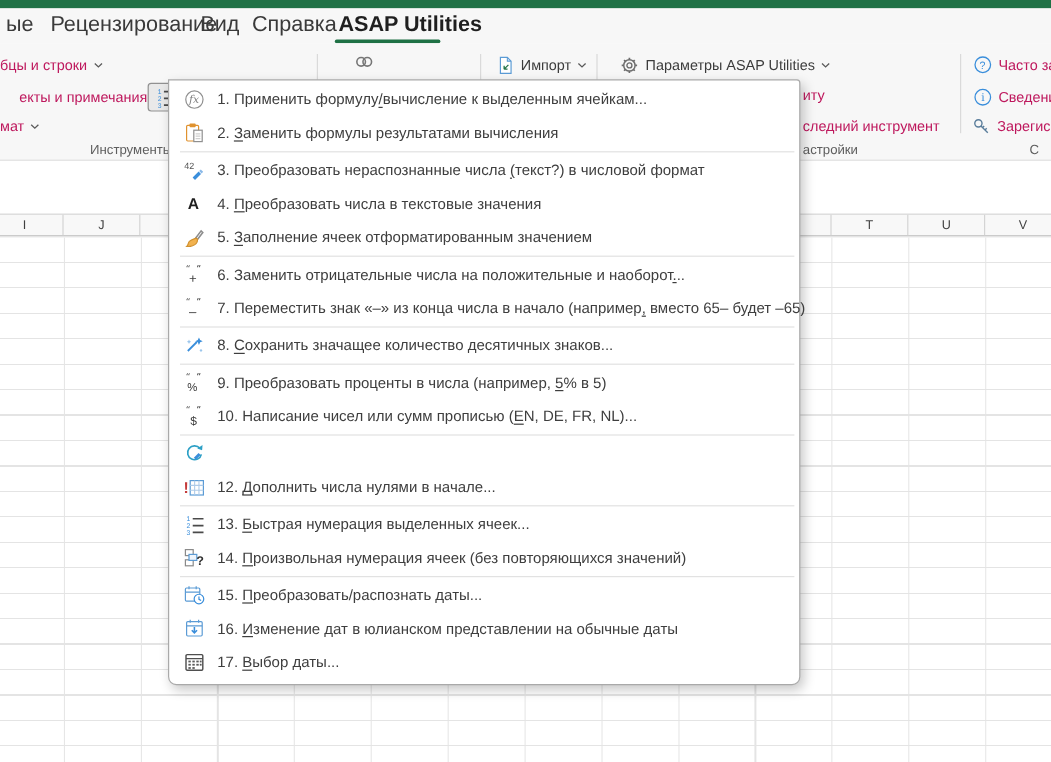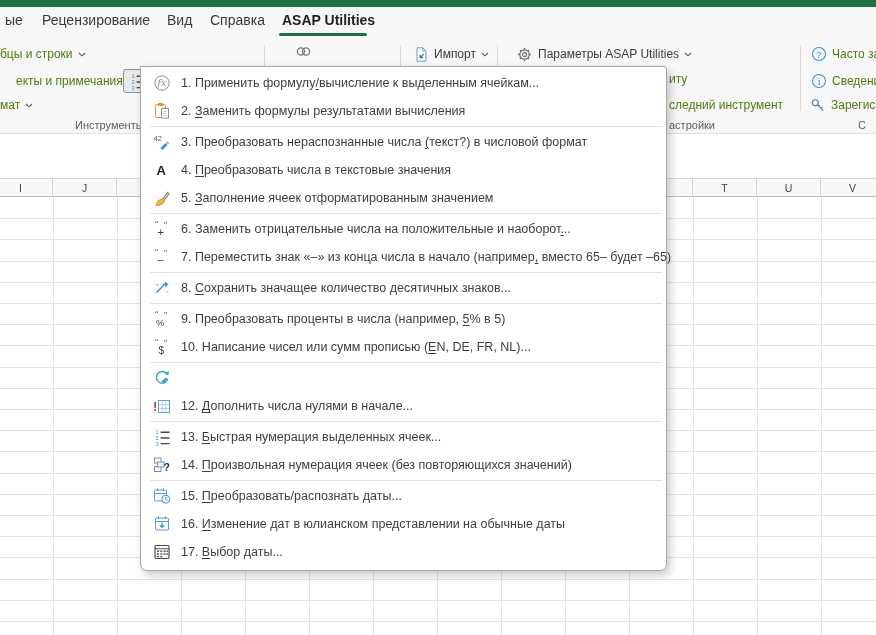--- a/index.html
+++ b/index.html
@@ -2,30 +2,30 @@
 <html><head>
 <meta charset="utf-8">
 <style>
   html,body{margin:0;padding:0;background:#fff;}
   .screen{position:relative;width:876px;height:635px;background:#fff;overflow:hidden;
           font-family:"Liberation Sans", sans-serif;-webkit-font-smoothing:antialiased;}
   
   .titlestrip{position:absolute;left:0;top:0;width:876px;height:7px;background:#1f7145;}
   
   .tabrow{position:absolute;left:0;top:7px;width:876px;height:29px;background:#f7f7f7;}
-  .tab{position:absolute;top:0;height:26px;display:flex;align-items:center;font-size:14px;color:#3a3a3a;white-space:nowrap;}
+  .tab{position:absolute;top:0;height:26px;display:flex;align-items:center;font-size:18px;color:#3a3a3a;white-space:nowrap;}
   .tab.active{font-weight:bold;color:#1f1f1f;}
   .tab-underline{position:absolute;left:279px;top:26px;width:88px;height:3px;background:#1f7145;border-radius:2px;}
   
   .ribbon{position:absolute;left:0;top:36px;width:876px;height:97px;background:#f7f7f7;border-bottom:1px solid #e0e0e0;}
   .vdiv{position:absolute;top:9px;height:66px;width:1px;background:#dadada;}
   .rbtn{position:absolute;display:flex;align-items:center;gap:5px;height:22px;padding:0 6px;
         font-size:12px;color:#3c3c3c;white-space:nowrap;border:1px solid transparent;border-radius:3px;}
   .rbtn.active{background:#e9e9e9;border-color:#919191;}
-  .partial{position:absolute;display:flex;align-items:center;gap:5px;height:16px;font-size:12px;color:#4d7c0f;white-space:nowrap;}
+  .partial{position:absolute;display:flex;align-items:center;gap:5px;height:16px;font-size:12px;color:#be185d;white-space:nowrap;}
   .grouplabel{position:absolute;height:14px;font-size:11px;color:#5e5e5e;white-space:nowrap;}
   .ricon{display:inline-flex;align-items:center;justify-content:center;}
   .chev{display:inline-flex;align-items:center;}
   
   .colheaders{position:absolute;left:0;top:178px;width:876px;height:19px;background:#f8f8f8;
               border-top:1px solid #d8d8d8;border-bottom:1px solid #c0c0c0;box-sizing:border-box;}
   .hcell{position:absolute;top:0;height:17px;width:64px;border-right:1px solid #d4d4d4;box-sizing:border-box;
          display:flex;align-items:center;justify-content:center;font-size:10.5px;color:#3f3f3f;}
   .grid{position:absolute;left:0;top:198px;width:876px;height:437px;
         background-image:

